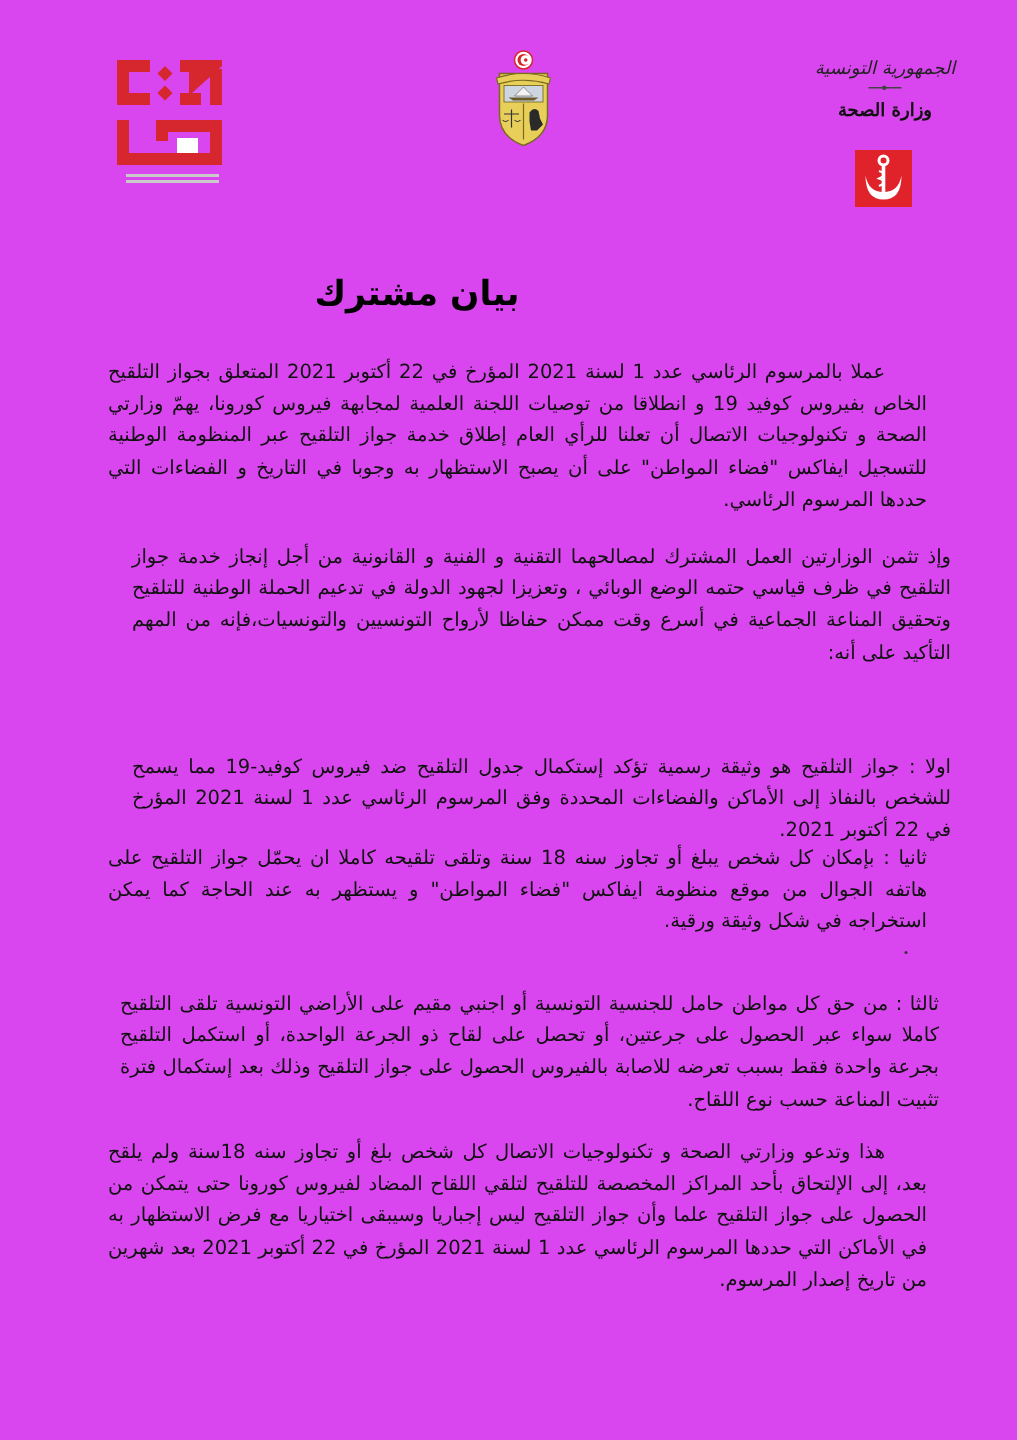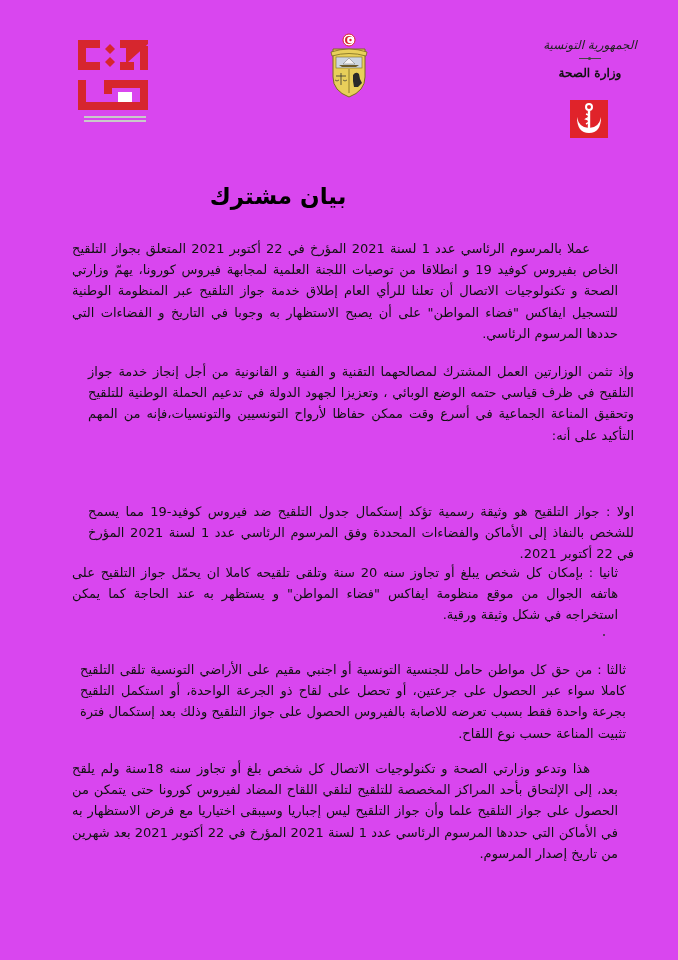--- a/index.html
+++ b/index.html
@@ -229,19 +229,19 @@
       <path d="M16,14 Q22,16 16,19 Q22,21 16,24" fill="none" stroke="#ffffff" stroke-width="1.4"></path>
     </svg>
   </div>
 
   <div class="title">بيان مشترك</div>
 
   <div class="body">
     <p class="para indent" style="top:238px; margin:0;">عملا بالمرسوم الرئاسي عدد 1 لسنة 2021 المؤرخ في 22 أكتوبر 2021 المتعلق بجواز التلقيح  الخاص بفيروس كوفيد 19 و انطلاقا من توصيات اللجنة العلمية لمجابهة فيروس كورونا،  يهمّ وزارتي الصحة و تكنولوجيات الاتصال أن تعلنا للرأي العام إطلاق خدمة جواز التلقيح عبر المنظومة الوطنية للتسجيل ايفاكس "فضاء المواطن" على أن يصبح الاستظهار به وجوبا في التاريخ و الفضاءات التي حددها المرسوم الرئاسي.</p>
     <p class="para" style="top:345px; margin:16px;">وإذ تثمن الوزارتين العمل المشترك لمصالحهما التقنية و الفنية و القانونية من أجل إنجاز خدمة جواز التلقيح في ظرف قياسي حتمه الوضع الوبائي ، وتعزيزا لجهود الدولة في تدعيم الحملة الوطنية للتلقيح وتحقيق المناعة الجماعية في أسرع وقت ممكن حفاظا لأرواح التونسيين والتونسيات،فإنه من المهم التأكيد على أنه:</p>
     <p class="para" style="top:485px; margin:16px;">اولا : جواز التلقيح هو وثيقة رسمية تؤكد إستكمال جدول التلقيح  ضد فيروس كوفيد-19  مما يسمح للشخص بالنفاذ إلى الأماكن والفضاءات المحددة وفق المرسوم الرئاسي عدد 1  لسنة 2021 المؤرخ في 22 أكتوبر 2021.</p>
-    <p class="para" style="top:562px; margin:0;">ثانيا :  بإمكان كل شخص يبلغ أو تجاوز سنه 20 سنة وتلقى تلقيحه كاملا ان يحمّل جواز التلقيح على هاتفه الجوال من موقع منظومة ايفاكس "فضاء المواطن" و يستظهر به عند الحاجة كما يمكن استخراجه في شكل وثيقة ورقية.</p>
+    <p class="para" style="top:562px; margin:0;">ثانيا :  بإمكان كل شخص يبلغ أو تجاوز سنه 18 سنة وتلقى تلقيحه كاملا ان يحمّل جواز التلقيح على هاتفه الجوال من موقع منظومة ايفاكس "فضاء المواطن" و يستظهر به عند الحاجة كما يمكن استخراجه في شكل وثيقة ورقية.</p>
     <p class="para" style="top:651px; margin:8px;">ثالثا : من حق كل مواطن حامل للجنسية التونسية أو اجنبي مقيم  على الأراضي التونسية تلقى التلقيح كاملا سواء عبر الحصول على جرعتين، أو تحصل على لقاح ذو الجرعة الواحدة، أو استكمل التلقيح بجرعة واحدة فقط بسبب تعرضه للاصابة بالفيروس الحصول على جواز التلقيح وذلك بعد إستكمال فترة تثبيت المناعة حسب نوع اللقاح.</p>
     <p class="para indent" style="top:758px; margin:0;">هذا وتدعو وزارتي الصحة و تكنولوجيات الاتصال  كل شخص بلغ أو تجاوز سنه 18سنة ولم يلقح بعد، إلى الإلتحاق بأحد المراكز المخصصة للتلقيح لتلقي اللقاح المضاد لفيروس كورونا حتى يتمكن من الحصول على جواز التلقيح علما وأن جواز التلقيح ليس إجباريا وسيبقى اختياريا مع فرض الاستظهار به في الأماكن التي حددها المرسوم الرئاسي عدد 1 لسنة 2021 المؤرخ في 22 أكتوبر 2021 بعد شهرين من تاريخ إصدار المرسوم.</p>
   </div>
 
   <div class="stray-dot"></div>
 </div>
 
 </body></html>

